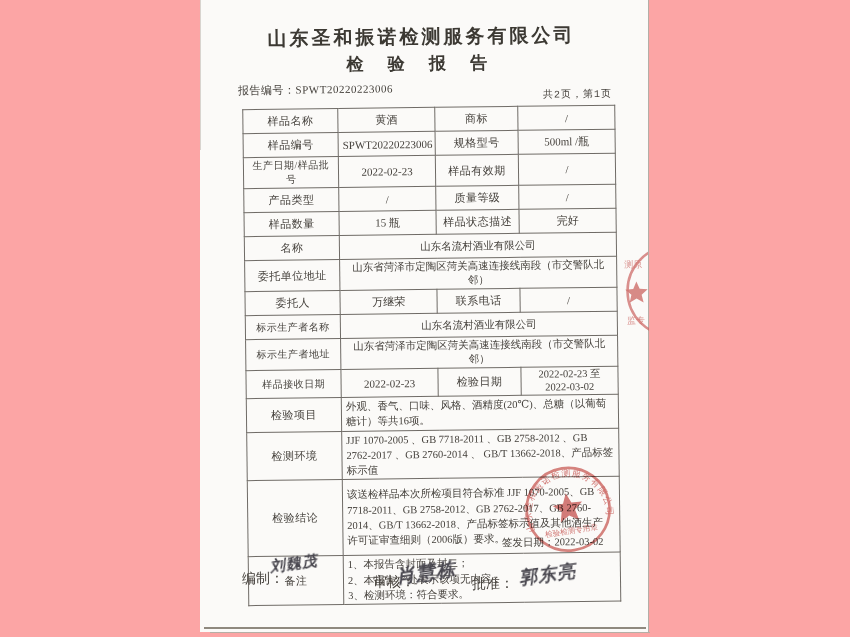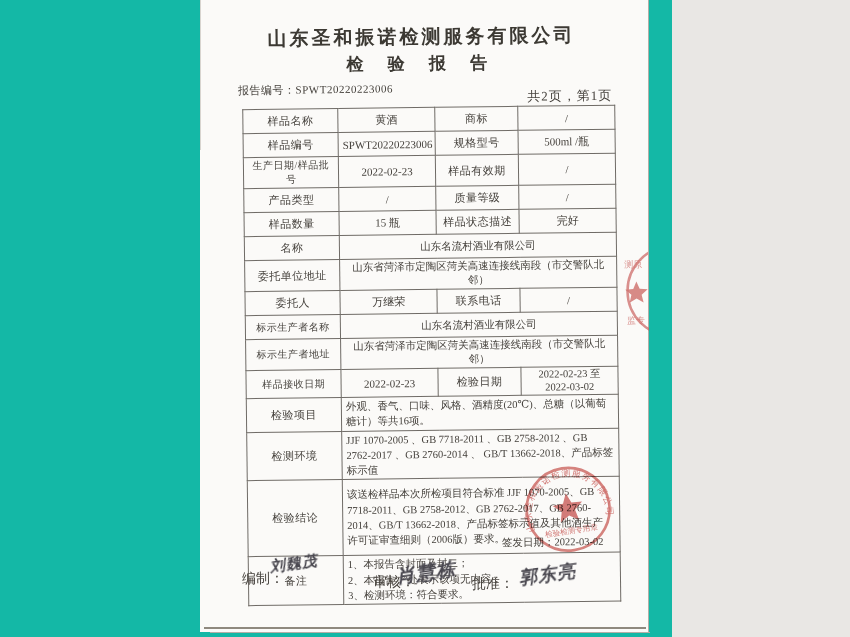--- a/index.html
+++ b/index.html
@@ -1,18 +1,18 @@
 <!DOCTYPE html>
 <html><head>
 <meta charset="utf-8">
 <style>
   html,body{margin:0;padding:0;background:#e9e7e4;}
   .canvas{
-    position:relative;width:672px;height:637px;overflow:hidden;
-    background:#14b8a6;
+    position:relative;width:850px;height:637px;overflow:hidden;
+    background:#fca5a5;
     font-family:"Liberation Serif","DejaVu Serif",serif;
     color:#46423d;
   }
   
   .paper{
     position:absolute;left:200px;top:0;width:448px;height:632px;
     background:#fbfaf8;
     border-right:1px solid #b3aea7;
   }
   .paper-left-edge{position:absolute;left:0;top:0;width:1px;height:150px;background:#d8d4cf;}
@@ -22,21 +22,21 @@
   
   .company-title{
     position:absolute;left:0;top:24px;width:448px;text-align:center;
     font-size:19px;font-weight:bold;letter-spacing:3px;color:#3c3933;
   }
   .report-title{
     position:absolute;left:0;top:52px;width:448px;text-align:center;
     font-size:17px;font-weight:bold;letter-spacing:10px;color:#3c3933;
   }
   .report-no{position:absolute;left:40px;top:81px;font-size:11px;letter-spacing:0.5px;}
-  .pagination{position:absolute;right:34px;top:89px;font-size:13px;letter-spacing:1px;}
+  .pagination{position:absolute;right:34px;top:89px;font-size:10px;letter-spacing:1px;font-family:Liberation Mono, monospace;}
   
   table.report{
     position:absolute;left:44px;top:107px;width:372px;
     border-collapse:collapse;table-layout:fixed;
     font-size:11px;color:#46423d;
   }
   table.report td{
     border:1px solid #6f6b66;padding:1px 4px;vertical-align:middle;
     overflow:hidden;
   }

